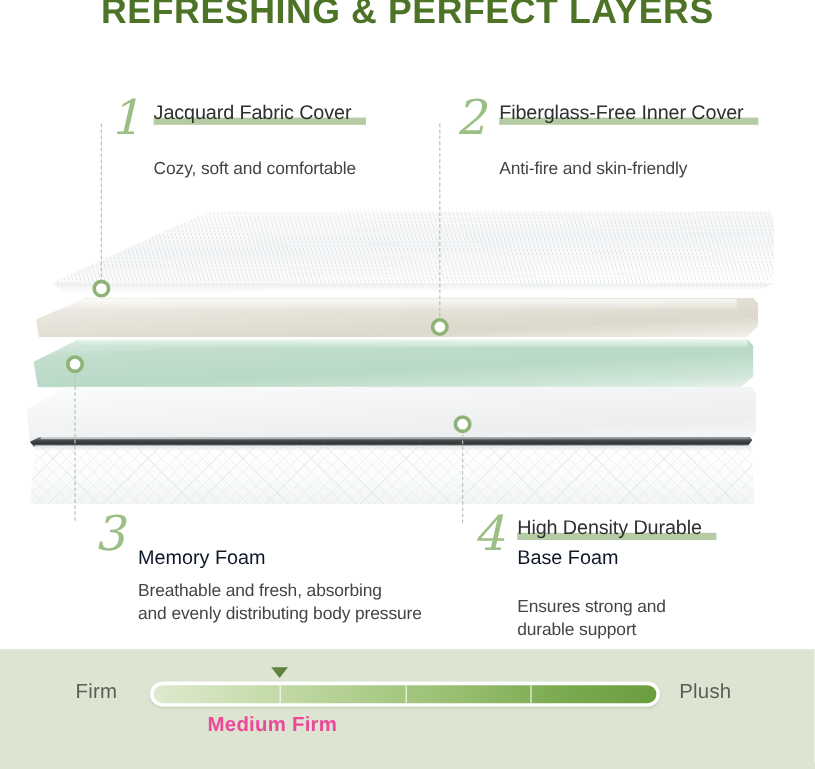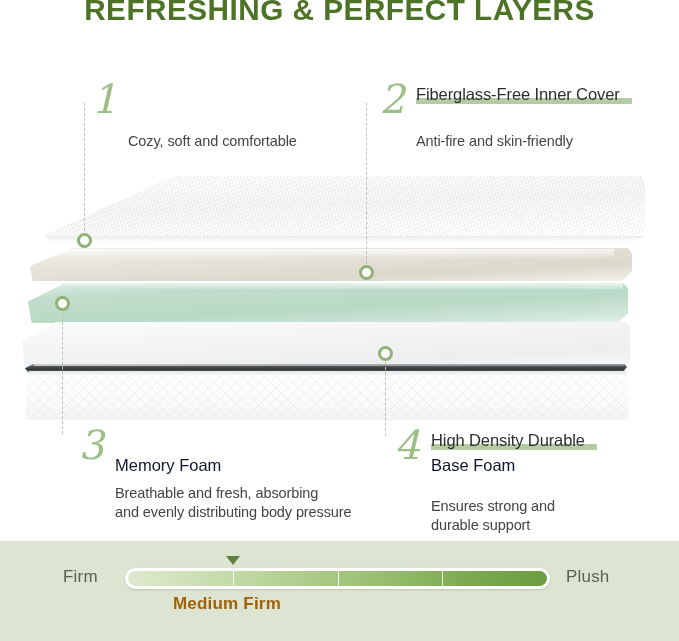--- a/index.html
+++ b/index.html
@@ -302,21 +302,21 @@
     width: 0; height: 0;
     border-left: 7px solid transparent;
     border-right: 7px solid transparent;
     border-top: 9px solid #5e8240;
   }
   #medium-firm {
     position: absolute;
     top: 594px;
     font-size: 17px;
     font-weight: bold;
-    color: #a16207;
+    color: #ec4899;
     letter-spacing: 0.2px;
   }
 </style>
 </head>
 <body>
 
 <div id="page">
 
   <div class="title">REFRESHING &amp; PERFECT LAYERS</div>
 
@@ -359,20 +359,23 @@
   <div class="ring" style="left:359px; top:265px;"></div>
 
   <div class="ring" style="left:55px; top:296px;"></div>
   <div class="dash" style="left:62px; top:312px; height:122px;"></div>
 
   <div class="ring" style="left:378px; top:346px;"></div>
   <div class="dash" style="left:385px; top:362px; height:74px;"></div>
 
   <div class="feat" id="feat1">
     <div class="num">1</div>
+    <div class="headwrap">
+      <span class="head-line u">Jacquard Fabric Cover</span>
+    </div>
     <div class="sub">Cozy, soft and comfortable</div>
   </div>
 
   <div class="feat" id="feat2">
     <div class="num">2</div>
     <div class="headwrap">
       <span class="head-line u">Fiberglass-Free Inner Cover</span>
     </div>
     <div class="sub">Anti-fire and skin-friendly</div>
   </div>

